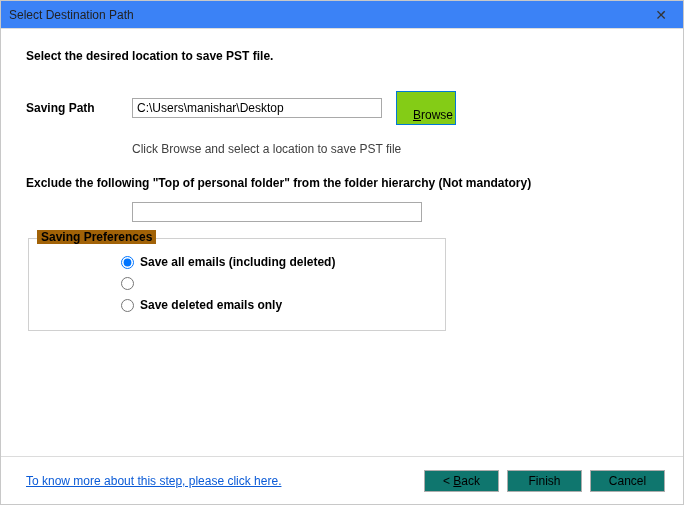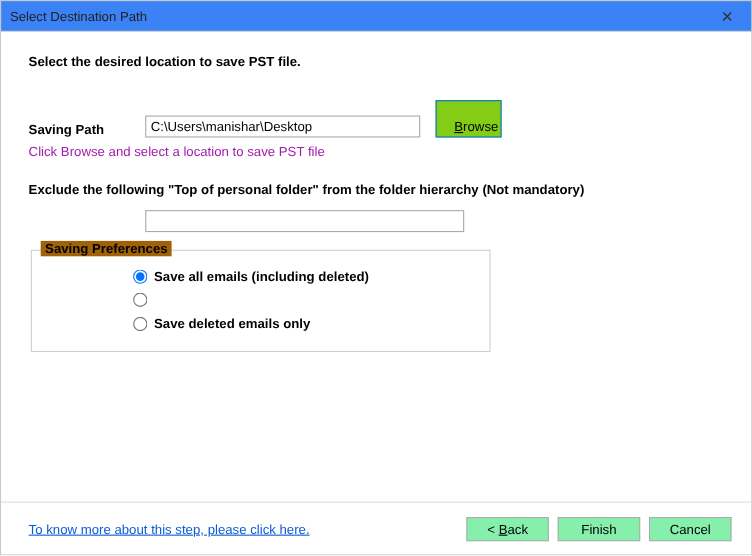--- a/index.html
+++ b/index.html
@@ -49,22 +49,22 @@
     box-sizing: border-box;
     position: relative;
   }
   .heading {
     font-weight: bold;
     font-size: 12px;
     margin-bottom: 28px;
   }
   .row {
     display: flex;
-    align-items: flex-end;
-    margin-bottom: 6px;
+    align-items: center;
+    margin-bottom: 17px;
   }
   .label-saving {
     width: 106px;
     font-weight: bold;
     font-size: 12px;
   }
   .path-input {
     width: 250px;
     height: 20px;
     border: 1px solid #a9a9a9;
@@ -79,22 +79,23 @@
     margin-left: 14px;
     border: 1px solid #0078d7;
     background: #84cc16;
     font-family: inherit;
     font-size: 12px;
     cursor: pointer;
     padding: 16px;
   }
   .browse-btn .ul { text-decoration: underline; }
   .hint {
-    font-size: 12px;
-    color: #a21caf;
+    margin-left: 106px;
+    font-size: 12px;
+    color: #404040;
     margin-bottom: 20px;
   }
   .exclude-label {
     font-weight: bold;
     font-size: 12px;
     margin-bottom: 12px;
   }
   .exclude-input {
     margin-left: 106px;
     width: 290px;
@@ -152,21 +153,21 @@
     color: #0b5bd7;
     text-decoration: underline;
     font-size: 12px;
     cursor: pointer;
   }
   .footer-spacer { flex: 1; }
   .footer-btn {
     width: 75px;
     height: 22px;
     border: 1px solid #adadad;
-    background: #86efac;
+    background: #0f766e;
     font-family: inherit;
     font-size: 12px;
     margin-left: 8px;
     cursor: pointer;
     padding: 0;
   }
   .footer-btn .ul { text-decoration: underline; }
 </style>
 </head>
 <body>

